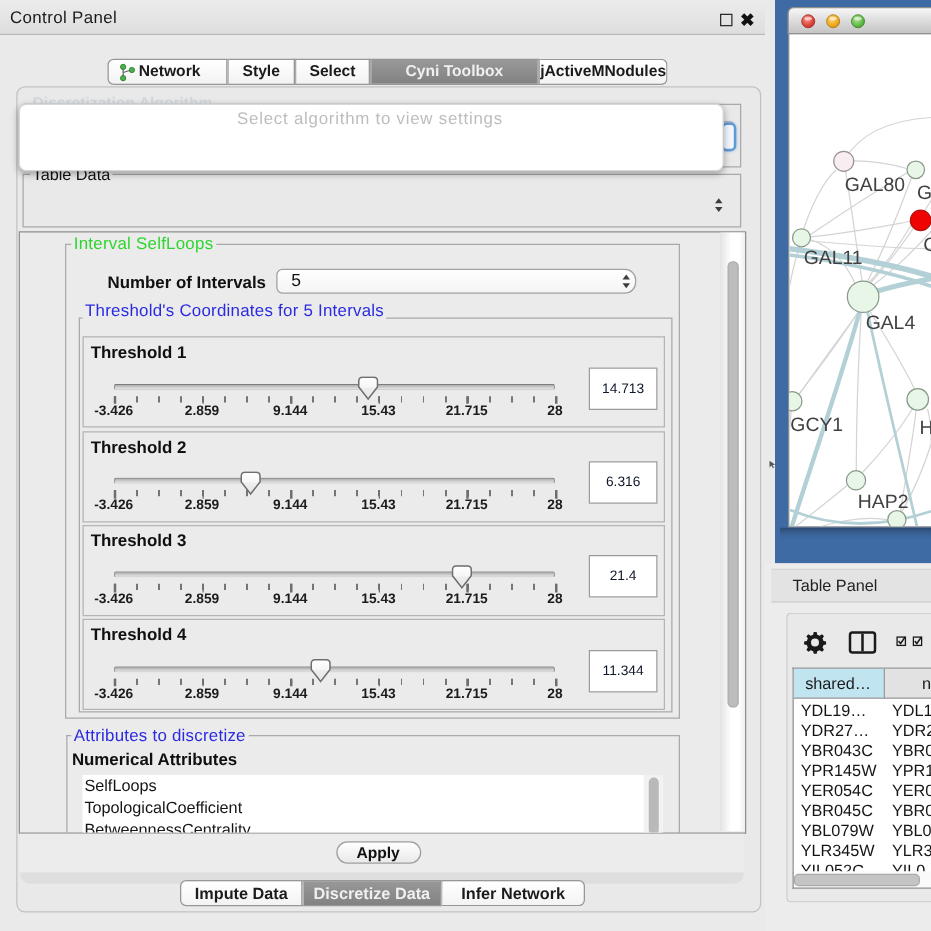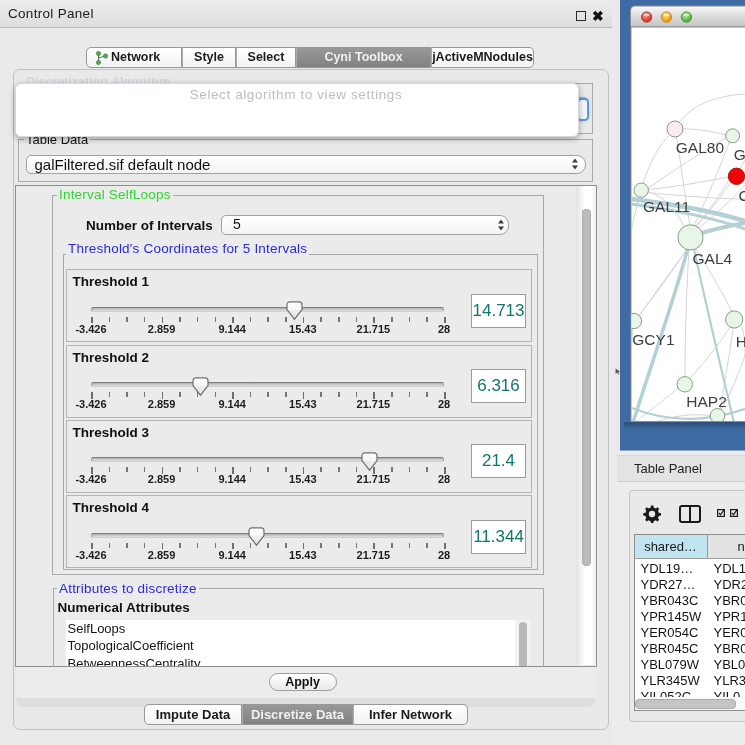--- a/index.html
+++ b/index.html
@@ -11,21 +11,21 @@
  background:linear-gradient(#ffffff,#f3f3f3);color:#1b1b1b;font-size:12.5px;font-weight:bold;
  text-align:center;line-height:19px;box-sizing:content-box;}
 .seg.first{border-left:1px solid #979797;border-radius:5px 0 0 5px;}
 .seg.last{border-radius:0 5px 5px 0;}
 .seg.dark{background:linear-gradient(#989898,#828282);color:#f0f0f0;}
 .grp{position:absolute;border:1px solid #a9a9a9;}
 .gt{position:absolute;font-size:12.5px;background:#e9e9e9;padding:0 2px;line-height:14px;}
 .gt13{font-size:13.5px;letter-spacing:0.2px;}
 .combo{position:absolute;background:linear-gradient(#ffffff,#f4f4f4);border:1px solid #a2a2a2;
  border-radius:4px;font-size:14px;color:#111;}
-.fld{position:absolute;background:#fff;border:1px solid #9b9b9b;font-size:17px;color:#0f766e;
+.fld{position:absolute;background:#fff;border:1px solid #9b9b9b;font-size:11px;color:#0f172a;
  text-align:center;}
 .tk{position:absolute;width:1.5px;height:6.5px;background:#6e6e6e;}
 .tl{position:absolute;width:48px;text-align:center;font-size:11px;font-weight:bold;color:#1c1c1c;}
 .thl{position:absolute;font-size:13.5px;font-weight:bold;color:#101010;}
 .track{position:absolute;height:3px;border:1px solid #9a9a9a;border-top-color:#7d7d7d;
  border-bottom-color:#d0d0d0;border-radius:2px;background:linear-gradient(#aeaeae,#e2e2e2);}
 .minor{position:absolute;height:5px;}
 .row{position:absolute;font-size:13px;color:#151515;white-space:nowrap;}
 </style></head><body>
 <div id="root">
@@ -49,21 +49,20 @@
 <circle cx="10.5" cy="6" r="2.1" fill="#4caf50" stroke="#2a7f2a" stroke-width="0.7"></circle>
 </svg>
 </div>
 <div class="abs" style="left:13px;top:69px;width:594px;height:658.5px;background:#e9e9e9;border:1px solid #c2c2c2;border-radius:7px;"></div>
 <div class="grp" style="left:19px;top:83px;width:572px;height:49px;"></div>
 <div class="gt b" style="left:24px;top:75px;color:#d2d7dd;background:transparent;">Discretization Algorithm</div>
 <div class="combo" style="left:520px;top:97px;width:66px;height:22px;"></div>
 <div class="abs" style="left:576.5px;top:97.5px;width:8px;height:19.5px;border:2px solid #5f9bd3;border-radius:4.5px;background:#f2f7fd;box-shadow:0 0 2.5px #8ab8e2;"></div>
 <div class="grp" style="left:17.5px;top:139px;width:573px;height:41px;"></div>
 <div class="gt" style="left:24px;top:132.5px;color:#111;font-size:13px;">Table Data</div>
-<div class="combo" style="left:25.5px;top:154.5px;width:558px;height:17px;line-height:17px;font-size:15px;border-radius:5px 9px 9px 5px;"><span style="margin-left:8px;">galFiltered.sif default node</span></div>
 <svg class="abs" style="left:571px;top:158px;" width="8" height="12">
 <path d="M4 0.5 L7 4.5 H1 z" fill="#3d3d3d"></path>
       <path d="M4 11.5 L1 7.5 H7 z" fill="#3d3d3d"></path>
     </svg>
 <div class="abs" style="z-index:30;left:14.5px;top:83px;width:562px;height:52px;background:#fff;border:0.5px solid #d8d8d8;border-radius:6px;box-shadow:0 2px 6px rgba(0,0,0,0.33);"></div>
 <div class="abs" style="z-index:31;left:14.5px;top:86.5px;width:563px;text-align:center;font-size:13.5px;color:#bdbdbd;letter-spacing:0.6px;">Select algorithm to view settings</div>
 <div class="abs" style="left:15px;top:185px;width:580px;height:479.5px;border:1px solid #8f8f8f;background:#ebebeb;"></div>
 <div class="abs" style="left:575.5px;top:186px;width:20px;height:479px;background:linear-gradient(90deg,#e3e3e3,#ffffff 45%,#ffffff 75%,#efefef);"></div>
 <div class="abs" style="left:582px;top:209px;width:8.5px;height:357px;border-radius:4.2px;background:#bcbcbc;box-shadow:inset 0 0 0 1px #aeaeae;"></div>
 <div class="grp" style="left:51.5px;top:195px;width:490px;height:378px;"></div>

